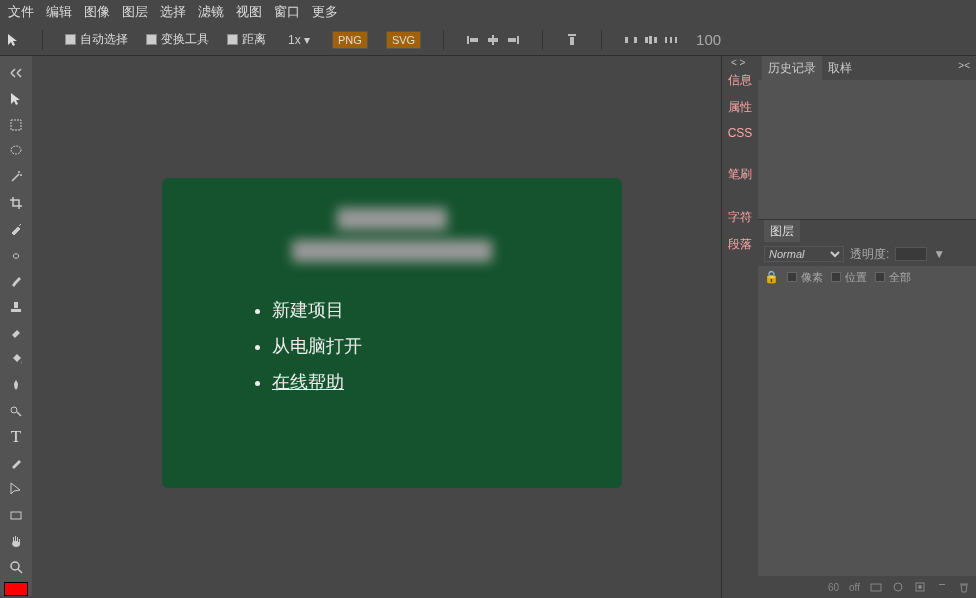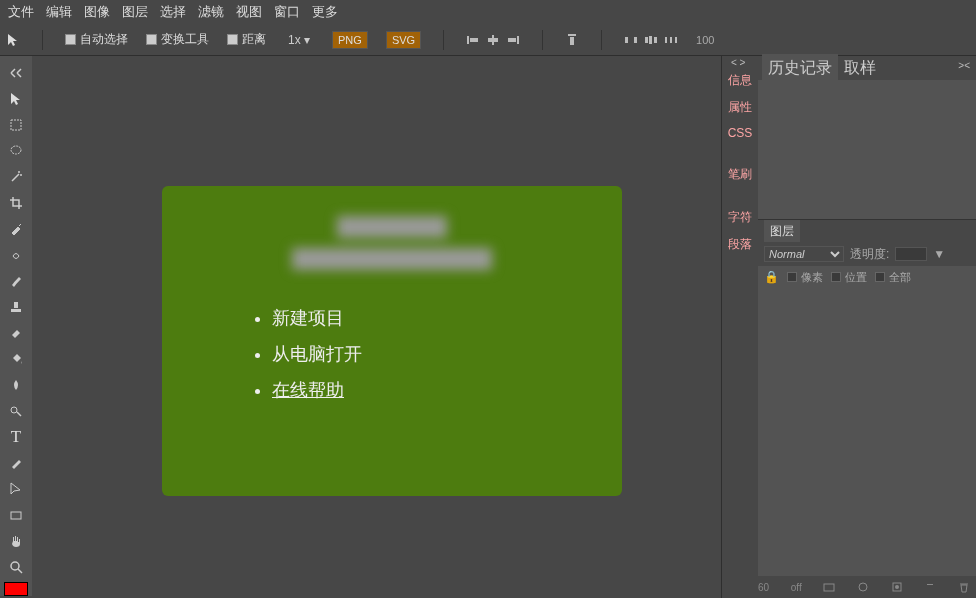--- a/index.html
+++ b/index.html
@@ -19,50 +19,50 @@
 .fmt { background:#a16207; color:#ddd; padding:2px 5px; font-size:11px; border:1px solid #555; }
 .align-grp { display:flex; gap:6px; }
 
 
 .toolbox { position:absolute; left:0; top:56px; width:32px; background:#535353; display:flex; flex-direction:column; align-items:center; padding-top:4px; }
 .toolbox .tool { width:28px; height:26px; display:flex; align-items:center; justify-content:center; color:#ddd; font-size:15px; cursor:pointer; }
 .toolbox .swatch { width:24px; height:14px; background:#ff0000; border:1px solid #000; margin-top:2px; }
 
 
 .canvas-area { position:absolute; left:32px; top:56px; right:255px; bottom:0; background:#474747; }
-.start-card { position:absolute; left:130px; top:130px; width:460px; height:310px; background:#4d7c0f; border-radius:6px; padding:30px 60px; }
+.start-card { position:absolute; left:130px; top:122px; width:460px; height:310px; background:#14532d; border-radius:6px; padding:30px 60px; }
 .start-card .blur { filter:blur(6px); color:#aaa; text-align:center; margin-bottom:30px; }
 .start-card .blur .l1 { width:110px; height:22px; background:#9a9a9a; margin:0 auto 10px; }
 .start-card .blur .l2 { width:200px; height:22px; background:#9a9a9a; margin:0 auto; }
 .start-card ul { list-style:disc; padding-left:50px; color:#eee; font-size:18px; line-height:2; }
 .start-card ul li.link { text-decoration:underline; }
 
 
 .right-col { position:absolute; right:0; top:56px; width:255px; bottom:0; background:#474747; display:flex; }
 .right-mini { width:37px; background:#474747; border-left:1px solid #2e2e2e; display:flex; flex-direction:column; align-items:center; padding-top:16px; gap:10px; }
 .right-mini .code-ic { color:#bbb; font-size:10px; position:absolute; top:1px; left:10px; }
 .right-mini span { color:#fca5a5; font-size:12px; writing-mode:horizontal-tb; }
 .right-panels { flex:1; background:#535353; display:flex; flex-direction:column; }
 .panel-tabs { height:24px; background:#474747; display:flex; align-items:center; gap:0; padding-left:4px; position:relative; }
 .panel-tabs .code-ic2 { position:absolute; right:6px; top:4px; color:#bbb; font-size:10px; }
-.panel-tabs .tab { padding:4px 6px; color:#ccc; font-size:16px; }
+.panel-tabs .tab { padding:4px 6px; color:#ccc; font-size:12px; }
 .panel-tabs .tab.active { background:#535353; }
 .panel-body { flex:0 0 140px; background:#535353; border-bottom:1px solid #333; }
 .layers-head { height:22px; background:#474747; display:flex; align-items:center; padding-left:6px; }
 .layers-head .tab { background:#535353; padding:3px 6px; color:#ddd; font-size:12px; }
 .layers-ctrl { height:24px; background:#474747; display:flex; align-items:center; padding:0 6px; gap:6px; font-size:12px; color:#aaa; }
 .layers-ctrl select { background:#474747; color:#ccc; border:1px solid #555; font-size:11px; width:80px;font-style:italic; }
 .layers-ctrl .op-field { width:32px; height:14px; background:#3a3a3a; border:1px solid #555; }
 .layers-ctrl .tri { color:#aaa; }
 .lock-row { height:22px; background:#535353; display:flex; align-items:center; padding:0 6px; gap:8px; color:#aaa; font-size:11px; }
 .lock-row .lock-ic { font-size:12px; }
 .lock-row .ck { display:flex; align-items:center; gap:4px; }
 .lock-row .ck .cb { width:10px; height:10px; background:#3a3a3a; border:1px solid #666; }
 .layers-body { flex:1; background:#535353; }
-.layers-footer { height:22px; background:#474747; display:flex; align-items:center; justify-content:space-between; padding-right:6px; gap:10px; color:#888; font-size:10px; }
+.layers-footer { height:22px; background:#474747; display:flex; align-items:center; justify-content:flex-end; padding-right:6px; gap:10px; color:#888; font-size:10px; }
 
 svg { display:block; }
 </style>
 </head>
 <body>
 
 <div class="menubar">
   <span>文件</span>
   <span>编辑</span>
   <span>图像</span>
@@ -140,21 +140,21 @@
         </svg>
       </span>
     <span>
         <svg width="14" height="14">
           <rect x="1" y="4" width="2" height="6" fill="#bbb"></rect>
           <rect x="6" y="4" width="2" height="6" fill="#bbb"></rect>
           <rect x="11" y="4" width="2" height="6" fill="#bbb"></rect>
         </svg>
       </span>
   </div>
-  <span style="color:#aaa;font-size:11px;">100</span>
+  <span style="color:#aaa;font-size:15px;">100</span>
 </div>
 
 <div class="toolbox">
   <div class="tool">
       <svg width="12" height="10">
         <path d="M1 5 L5 1 M1 5 L5 9 M7 5 L11 1 M7 5 L11 9" stroke="#ccc" stroke-width="1.5" fill="none"></path>
       </svg>
     </div>
   <div class="tool">
       <svg width="14" height="14">

